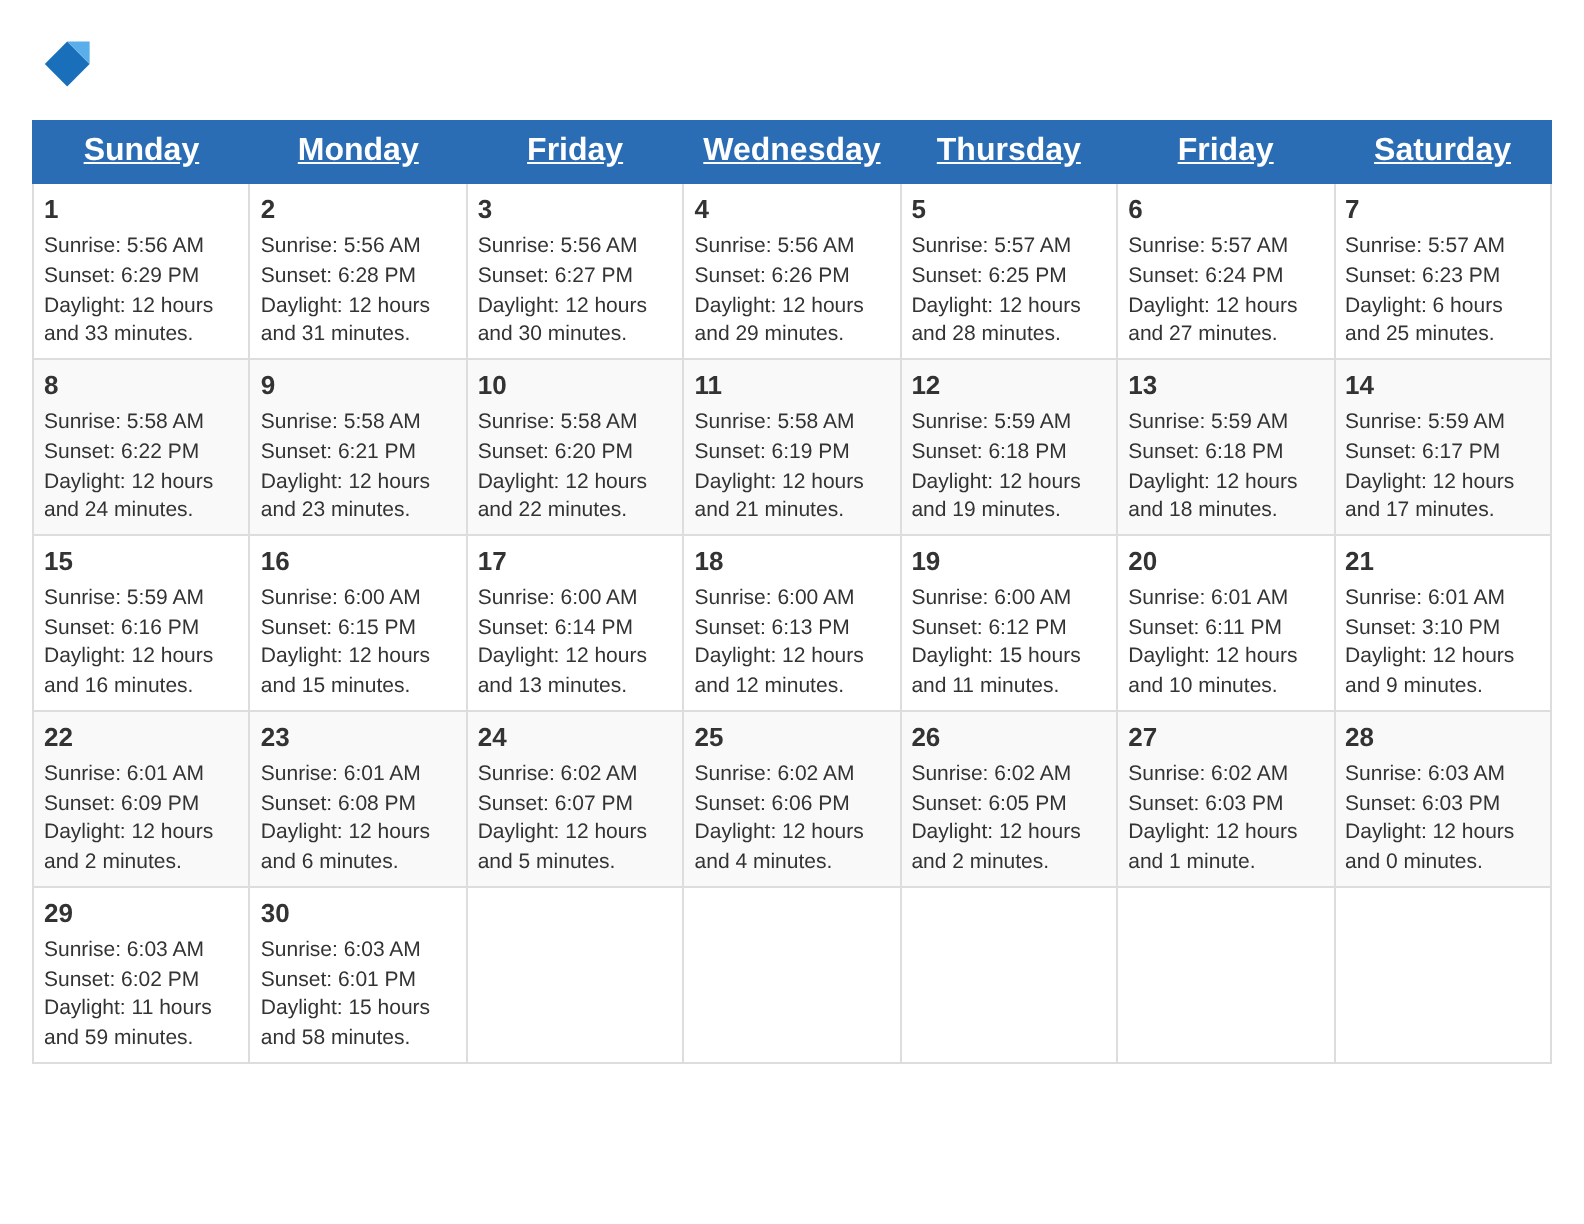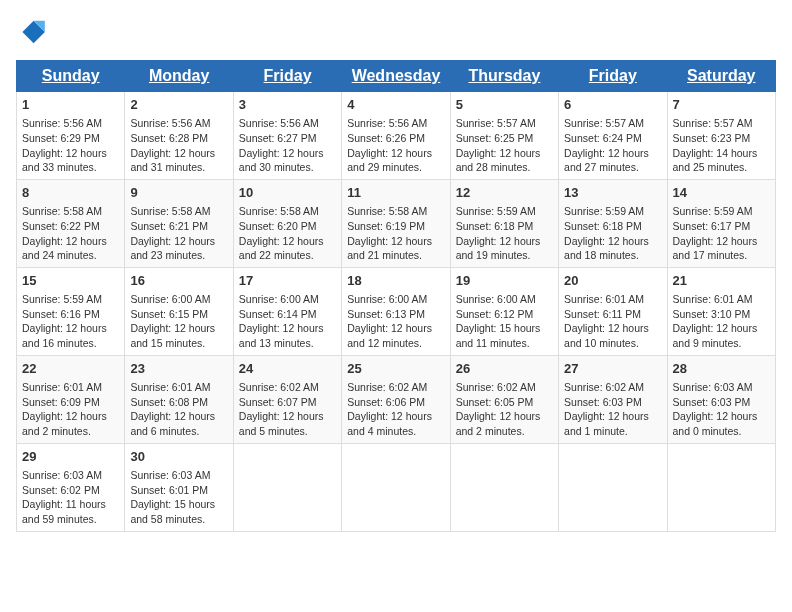--- a/index.html
+++ b/index.html
@@ -117,21 +117,21 @@
       </tr>
   </thead>
   <tbody id="calendar-body">
   <tr>
         <td><span class="day-num">1</span><span>Sunrise: 5:56 AM</span><br><span>Sunset: 6:29 PM</span><br><span>Daylight: 12 hours and 33 minutes.</span></td>
         <td><span class="day-num">2</span><span>Sunrise: 5:56 AM</span><br><span>Sunset: 6:28 PM</span><br><span>Daylight: 12 hours and 31 minutes.</span></td>
         <td><span class="day-num">3</span><span>Sunrise: 5:56 AM</span><br><span>Sunset: 6:27 PM</span><br><span>Daylight: 12 hours and 30 minutes.</span></td>
         <td><span class="day-num">4</span><span>Sunrise: 5:56 AM</span><br><span>Sunset: 6:26 PM</span><br><span>Daylight: 12 hours and 29 minutes.</span></td>
         <td><span class="day-num">5</span><span>Sunrise: 5:57 AM</span><br><span>Sunset: 6:25 PM</span><br><span>Daylight: 12 hours and 28 minutes.</span></td>
         <td><span class="day-num">6</span><span>Sunrise: 5:57 AM</span><br><span>Sunset: 6:24 PM</span><br><span>Daylight: 12 hours and 27 minutes.</span></td>
-        <td><span class="day-num">7</span><span>Sunrise: 5:57 AM</span><br><span>Sunset: 6:23 PM</span><br><span>Daylight: 14 hours and 25 minutes.</span></td>
+        <td><span class="day-num">7</span><span>Sunrise: 5:57 AM</span><br><span>Sunset: 6:23 PM</span><br><span>Daylight: 6 hours and 25 minutes.</span></td>
       </tr>
       <tr>
         <td><span class="day-num">8</span><span>Sunrise: 5:58 AM</span><br><span>Sunset: 6:22 PM</span><br><span>Daylight: 12 hours and 24 minutes.</span></td>
         <td><span class="day-num">9</span><span>Sunrise: 5:58 AM</span><br><span>Sunset: 6:21 PM</span><br><span>Daylight: 12 hours and 23 minutes.</span></td>
         <td><span class="day-num">10</span><span>Sunrise: 5:58 AM</span><br><span>Sunset: 6:20 PM</span><br><span>Daylight: 12 hours and 22 minutes.</span></td>
         <td><span class="day-num">11</span><span>Sunrise: 5:58 AM</span><br><span>Sunset: 6:19 PM</span><br><span>Daylight: 12 hours and 21 minutes.</span></td>
         <td><span class="day-num">12</span><span>Sunrise: 5:59 AM</span><br><span>Sunset: 6:18 PM</span><br><span>Daylight: 12 hours and 19 minutes.</span></td>
         <td><span class="day-num">13</span><span>Sunrise: 5:59 AM</span><br><span>Sunset: 6:18 PM</span><br><span>Daylight: 12 hours and 18 minutes.</span></td>
         <td><span class="day-num">14</span><span>Sunrise: 5:59 AM</span><br><span>Sunset: 6:17 PM</span><br><span>Daylight: 12 hours and 17 minutes.</span></td>
       </tr>

